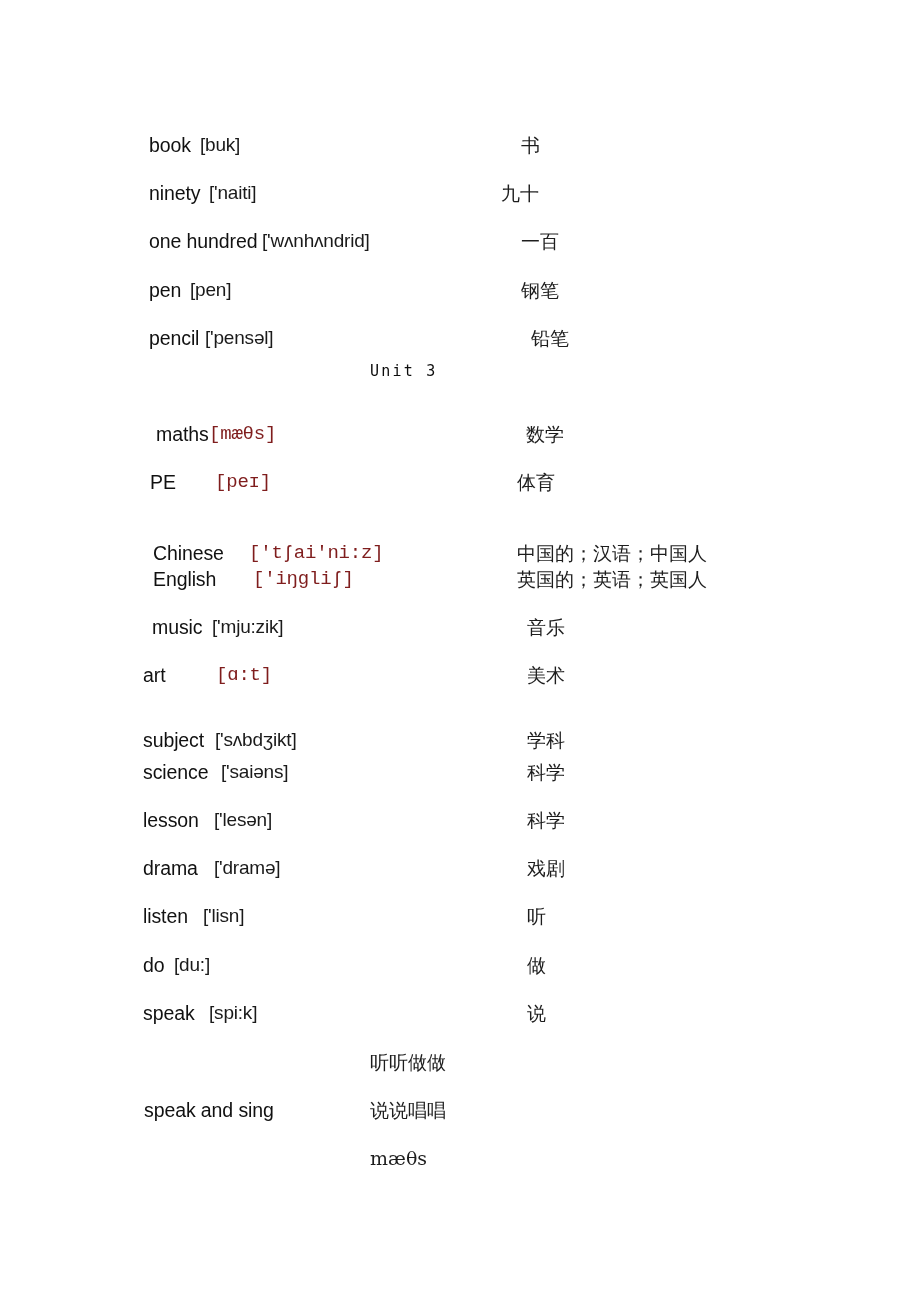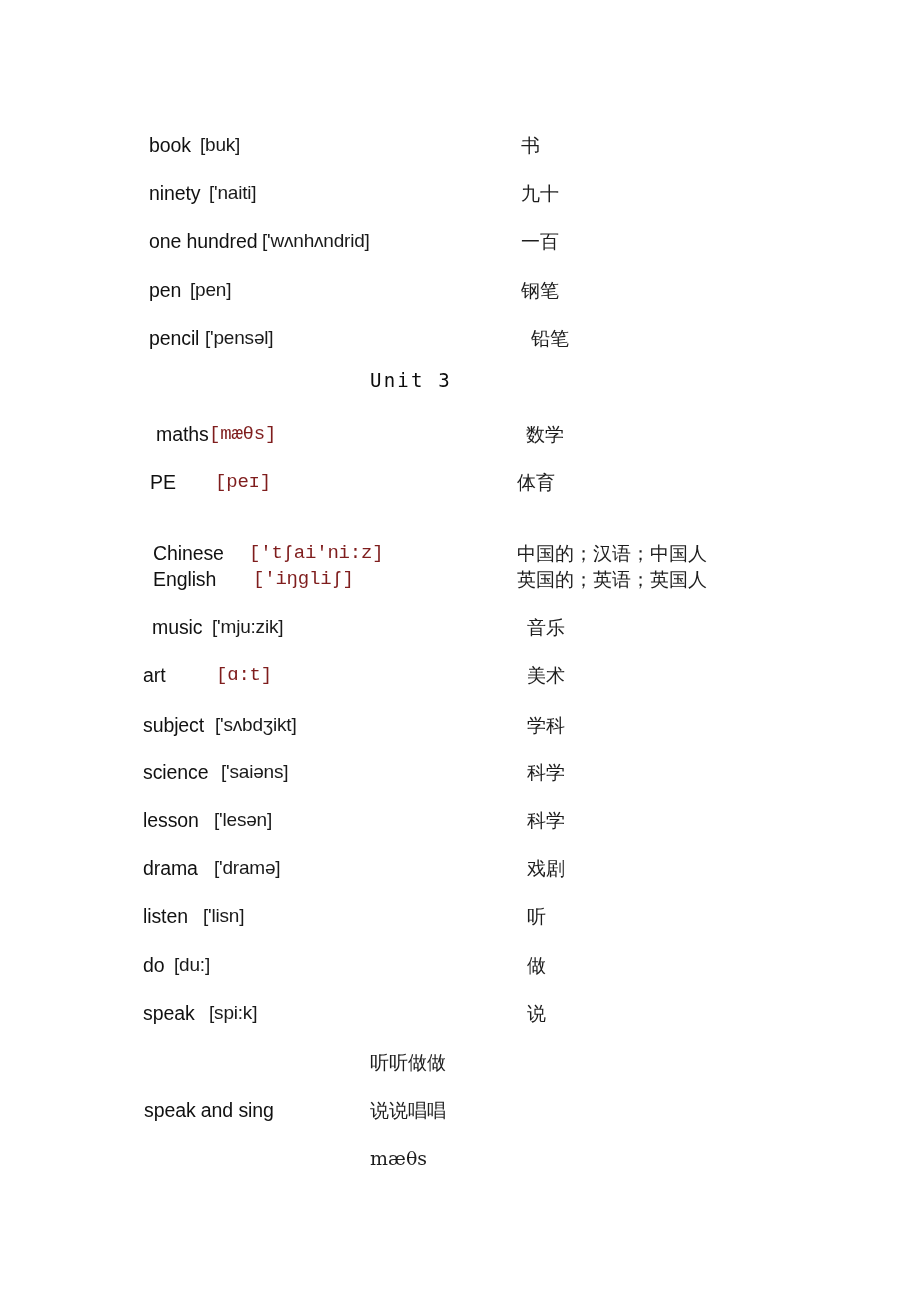--- a/index.html
+++ b/index.html
@@ -57,44 +57,43 @@
     position: absolute;
     font-family: "DejaVu Serif", "Liberation Serif", serif;
     font-size: 19px;
     color: #1d1d1d;
     white-space: pre;
   }
 
   .unit-heading {
     position: absolute;
     font-family: "DejaVu Sans Mono", "Liberation Mono", monospace;
-    font-size: 19px;
+    font-size: 15px;
     letter-spacing: 2.2px;
     color: #0d0d0d;
     white-space: pre;
-    margin-top: 7px;
   }
 </style>
 </head>
 <body>
 
 <div class="page">
 
   <div class="unit-heading" id="unit-heading" style="left: 370px; top: 362px;">Unit 3</div>
 
   <div id="vocab-list">
       <div class="vocab-row" style="top: 121px;">
         <span class="term" style="left: 149px;">book</span>
         <span class="ipa dark" style="left: 200px;">[buk]</span>
         <span class="gloss" style="left: 521px;">书</span>
       </div>
       <div class="vocab-row" style="top: 169px;">
         <span class="term" style="left: 149px;">ninety</span>
         <span class="ipa dark" style="left: 209px;">['naiti]</span>
-        <span class="gloss" style="left: 521px;">九十</span>
+        <span class="gloss" style="left: 501px;">九十</span>
       </div>
       <div class="vocab-row" style="top: 217px;">
         <span class="term" style="left: 149px;">one hundred</span>
         <span class="ipa dark" style="left: 262px;">['wʌnhʌndrid]</span>
         <span class="gloss" style="left: 521px;">一百</span>
       </div>
       <div class="vocab-row" style="top: 266px;">
         <span class="term" style="left: 149px;">pen</span>
         <span class="ipa dark" style="left: 190px;">[pen]</span>
         <span class="gloss" style="left: 521px;">钢笔</span>
@@ -127,21 +126,21 @@
       <div class="vocab-row" style="top: 603px;">
         <span class="term" style="left: 152px;">music</span>
         <span class="ipa dark" style="left: 212px;">['mju:zik]</span>
         <span class="gloss" style="left: 527px;">音乐</span>
       </div>
       <div class="vocab-row" style="top: 651px;">
         <span class="term" style="left: 143px;">art</span>
         <span class="ipa light" style="left: 216px;">[ɑ:t]</span>
         <span class="gloss" style="left: 527px;">美术</span>
       </div>
-      <div class="vocab-row" style="top: 701px;">
+      <div class="vocab-row" style="top: 716px;">
         <span class="term" style="left: 143px;">subject</span>
         <span class="ipa dark" style="left: 215px;">['sʌbdʒikt]</span>
         <span class="gloss" style="left: 527px;">学科</span>
       </div>
       <div class="vocab-row" style="top: 748px;">
         <span class="term" style="left: 143px;">science</span>
         <span class="ipa dark" style="left: 221px;">['saiəns]</span>
         <span class="gloss" style="left: 527px;">科学</span>
       </div>
       <div class="vocab-row" style="top: 796px;">

